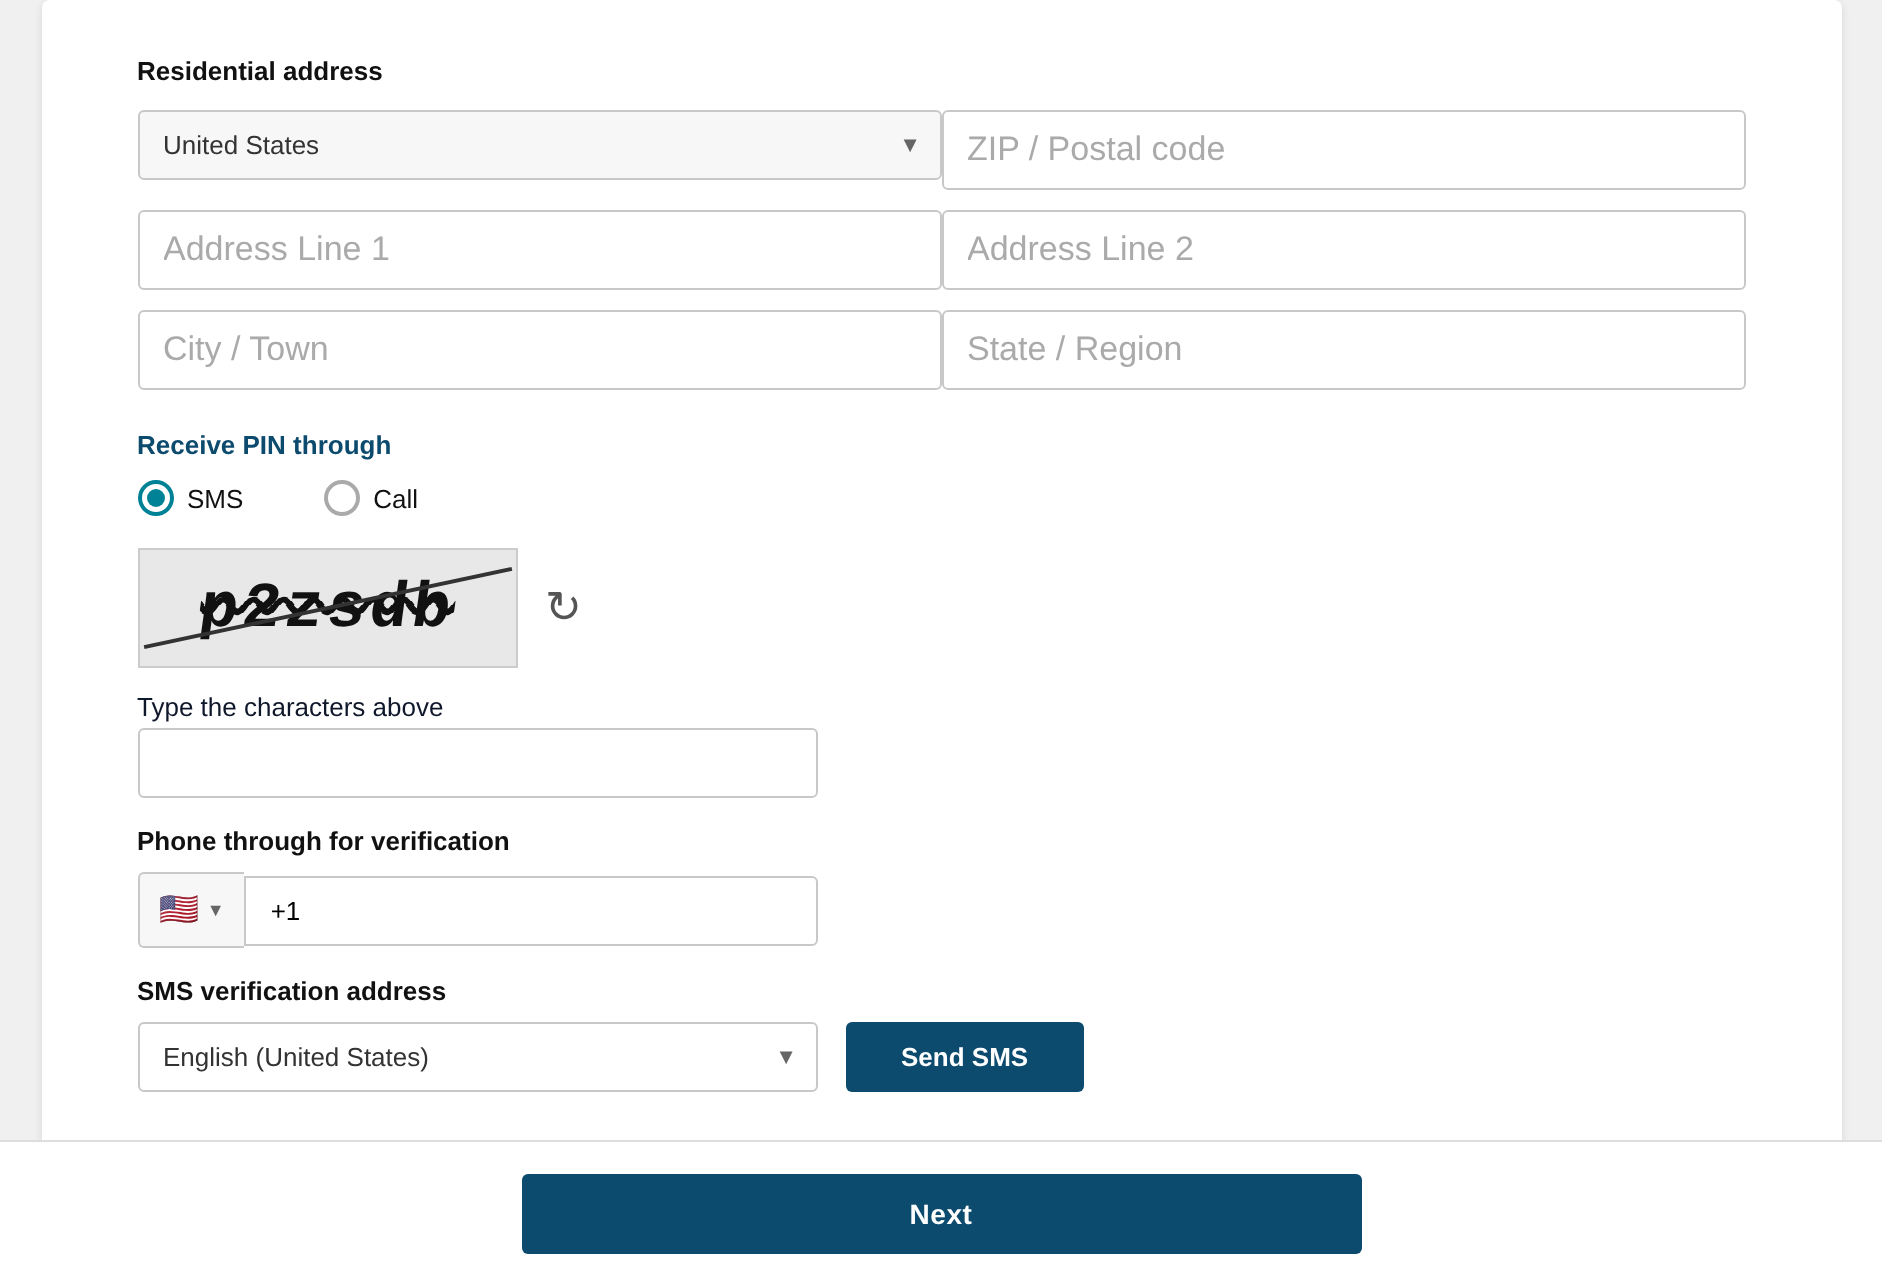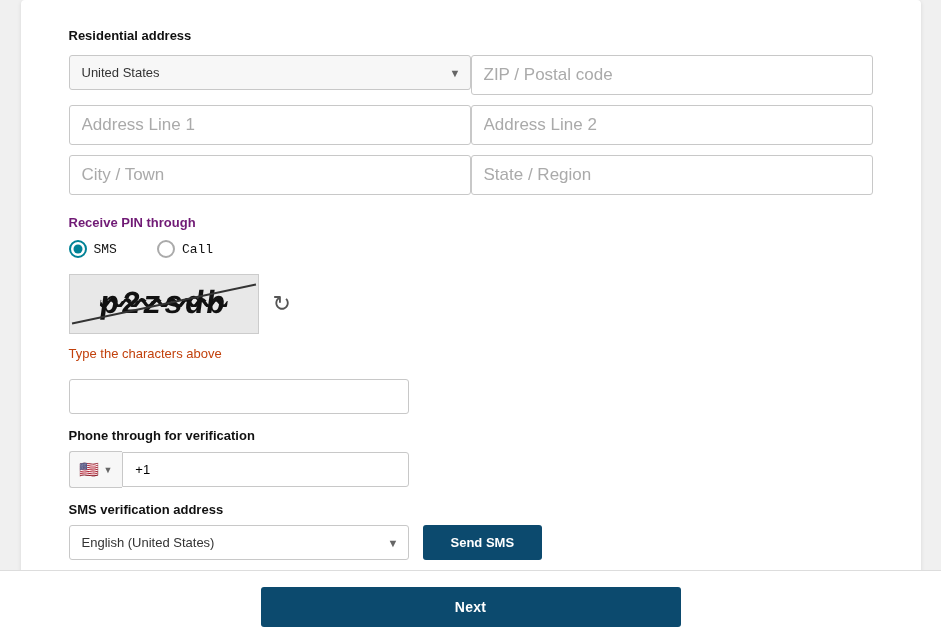--- a/index.html
+++ b/index.html
@@ -87,39 +87,38 @@
     }
 
     .receive-pin-section {
       margin-top: 20px;
       margin-bottom: 16px;
     }
 
     .receive-pin-label {
       font-size: 13px;
       font-weight: bold;
-      color: #701a75;
+      color: #0c4a6e;
       margin-bottom: 10px;
     }
 
     .radio-group {
       display: flex;
       gap: 40px;
       align-items: center;
       margin-bottom: 16px;
     }
 
     .radio-option {
       display: flex;
       align-items: center;
       gap: 7px;
       font-size: 13px;
       color: #111;
       cursor: pointer;
-      font-family: Liberation Mono, monospace;
     }
 
     .radio-input {
       appearance: none;
       width: 18px;
       height: 18px;
       border: 2px solid #aaa;
       border-radius: 50%;
       cursor: pointer;
       position: relative;
@@ -185,22 +184,22 @@
 
     .refresh-icon {
       font-size: 22px;
       color: #555;
       cursor: pointer;
       display: inline-block;
     }
 
     .captcha-type-label {
       font-size: 13px;
-      color: #c2410c;
-      margin-bottom: 18px;
+      color: #0f172a;
+      margin-bottom: 3px;
     }
 
     .captcha-input {
       width: 340px;
       padding: 9px 12px;
       border: 1px solid #c8c8c8;
       border-radius: 3px;
       font-size: 13px;
       outline: none;
       margin-bottom: 14px;

